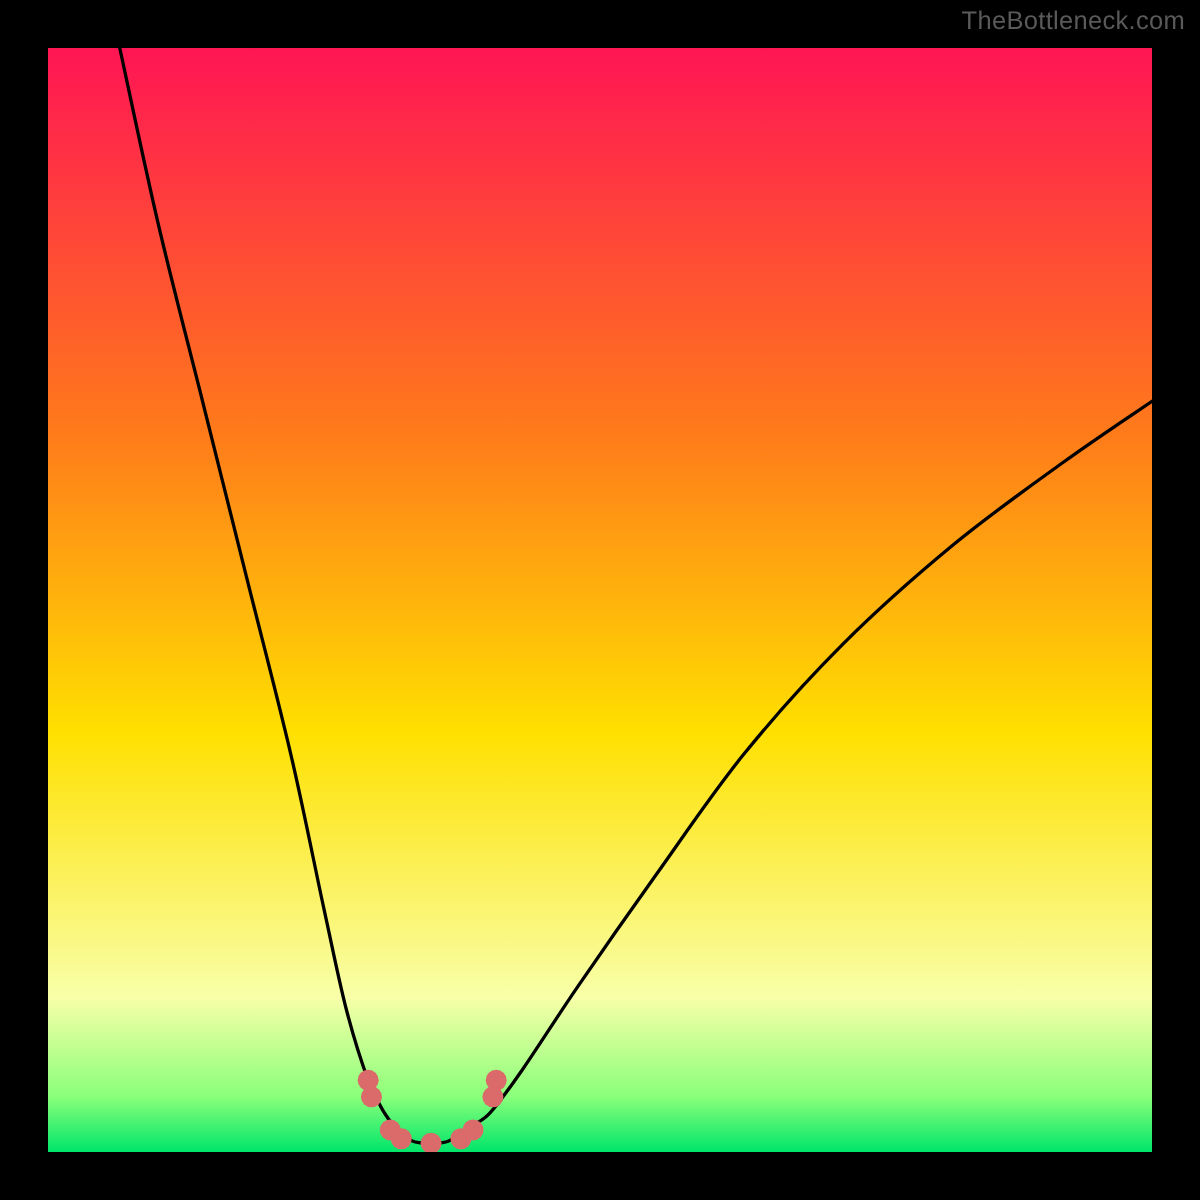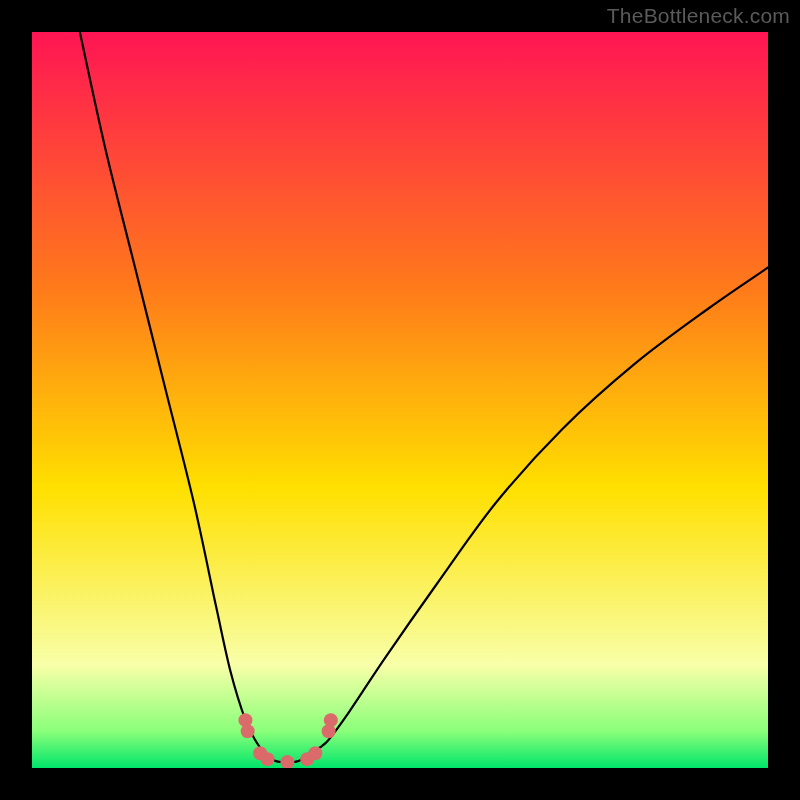--- a/index.html
+++ b/index.html
@@ -15,21 +15,21 @@
     position: absolute;
     top: 0;
     left: 0;
     width: 800px;
     height: 800px;
   }
   .watermark {
     position: absolute;
     top: 4px;
     right: 10px;
-    font-size: 21px;
+    font-size: 17px;
     font-weight: 500;
     color: #5a5a5a;
     letter-spacing: 0.2px;
     user-select: none;
   }
 </style>
 </head>
 <body>
 
 <svg class="frame" viewBox="0 0 800 800">

